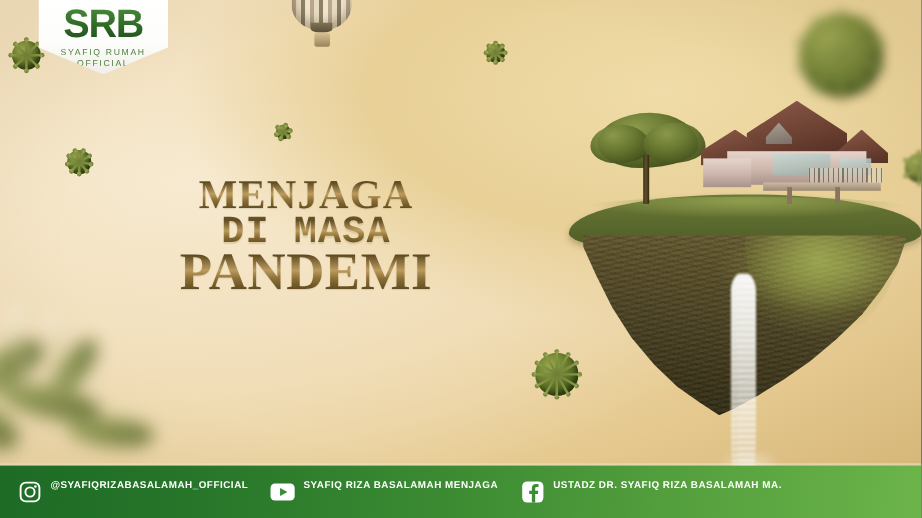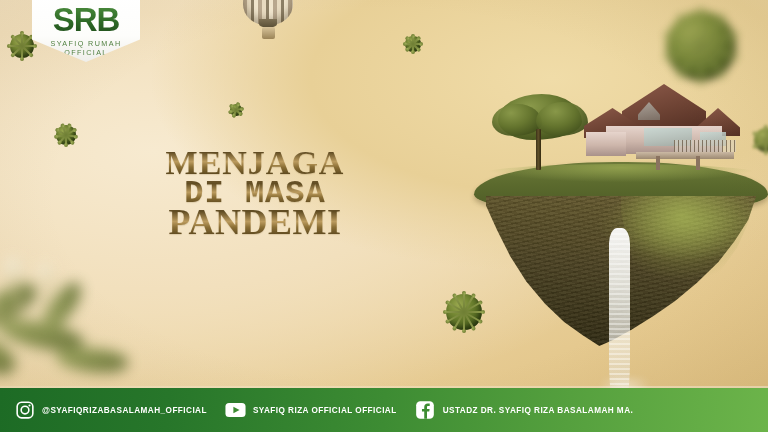--- a/index.html
+++ b/index.html
@@ -289,38 +289,38 @@
     -webkit-background-clip: text;
     background-clip: text;
     color: transparent;
     text-shadow: 0 1px 1px rgba(120,95,45,0.18);
     white-space: nowrap;
   }
   .t1 { font-size: 34px; letter-spacing: 1px; }
   .t2 { font-size: 45px; letter-spacing: 0px; margin-top: -3px; }
   .t3 { font-size: 45px; letter-spacing: 0px; margin-top: -5px; }
   .t4 { font-size: 32px; letter-spacing: 1px; margin-top: -2px; font-family: Liberation Mono, monospace; }
-  .t5 { font-size: 36px; letter-spacing: 0.5px; margin-top: -4px; }
+  .t5 { font-size: 44px; letter-spacing: 0.5px; margin-top: -4px; }
 
   
   .footer {
     position: absolute;
     left: 0;
     bottom: 0;
     width: 768px;
     height: 44px;
     background: linear-gradient(95deg, #1d6b25 0%, #27762a 22%, #3d8c33 50%, #55a03e 74%, #6cb44a 100%);
     display: flex;
     align-items: center;
     box-sizing: border-box;
     padding-left: 14px;
   }
   .social {
     display: flex;
-    align-items: center;
+    align-items: flex-start;
     margin-right: 18px;
   }
   .social-label {
     color: #ffffff;
     font-family: "Liberation Sans", sans-serif;
     font-size: 8.2px;
     font-weight: 700;
     letter-spacing: 0.45px;
     margin-left: 7px;
     white-space: nowrap;
@@ -528,21 +528,21 @@
       <span class="social-label">@SYAFIQRIZABASALAMAH_OFFICIAL</span>
     </div>
 
     <div class="social">
       <span class="sicon">
         <svg width="21" height="16" viewBox="0 0 28 20">
           <rect x="0.6" y="0.6" width="26.8" height="18.8" rx="4.8" fill="#ffffff"></rect>
           <polygon points="11.2,5.6 19.4,10 11.2,14.4" fill="#3d8c33"></polygon>
         </svg>
       </span>
-      <span class="social-label">SYAFIQ RIZA OFFICIAL OFFICIAL</span>
+      <span class="social-label">SYAFIQ RIZA BASALAMAH MENJAGA</span>
     </div>
 
 
     <div class="social">
       <span class="sicon">
         <svg width="20" height="20" viewBox="0 0 24 24">
           <rect x="1.4" y="1.4" width="21.2" height="21.2" rx="5" fill="#ffffff"></rect>
           <path d="M14.4 22.6 V13.9 h2.7 l0.42-3.2 H14.4 V8.66 c0-0.92 0.26-1.55 1.58-1.55 l1.69-0.001 V4.25 c-0.29-0.04-1.3-0.13-2.47-0.13 -2.45 0-4.12 1.49-4.12 4.24 v2.34 H8.36 v3.2 h2.72 v8.7 z" fill="#3d8c33"></path>
         </svg>
       </span>

